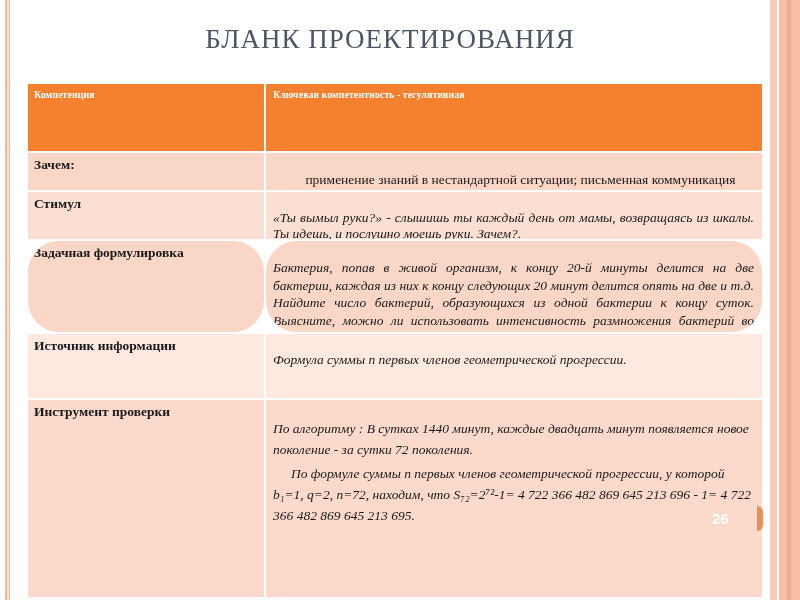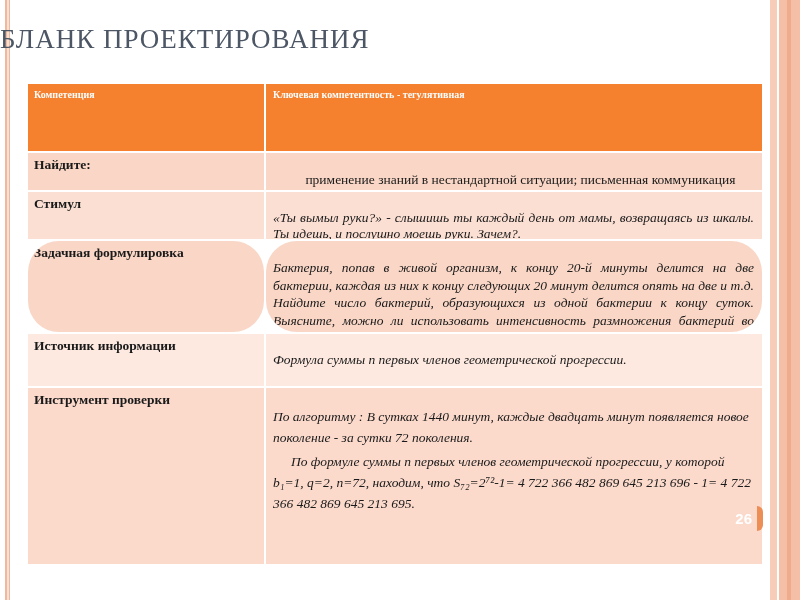--- a/index.html
+++ b/index.html
@@ -12,35 +12,35 @@
   .ls1{left:5px;width:2px;background:var(--left-stripe,#F2B89C);}
   .ls2{left:7px;width:2px;background:var(--left-stripe-light,#FBE2D6);}
   .ls3{left:9px;width:1px;background:var(--left-stripe,#F2B89C);}
   .rs1{left:770px;width:7px;background:var(--stripe-light,#F7CDB9);}
   .rs2{left:779px;width:8px;background:var(--stripe-mid,#F4BFA6);}
   .rs3{left:787px;width:4px;background:var(--stripe-dark,#EEAC8D);}
   .rs4{left:791px;width:9px;background:var(--stripe-mid,#F4BFA6);}
   
   .title{
     position:absolute;left:0;top:24px;width:780px;margin:0;
-    font-size:27px;font-weight:normal;letter-spacing:1px;
+    text-align:center;font-size:27px;font-weight:normal;letter-spacing:1px;
     color:var(--title-color,#4C5665);
   }
   
   .ftable{position:absolute;left:28px;top:84px;width:734px;}
   .frow{display:flex;margin-bottom:2px;}
   .cell{box-sizing:border-box;overflow:hidden;}
   .c1{width:236px;margin-right:2px;padding:4px 6px 2px 6px;}
   .c2{width:496px;padding:18px 8px 2px 7px;}
   .frow.hdr{height:67px;}
   .frow.r-aspect{height:37px;}
   .frow.r-stimul{height:47px;}
   .frow.r-zadach{height:91px;}
-  .frow.r-istoch{height:52px;}
-  .frow.r-instrum{height:176px;margin-bottom:0;}
+  .frow.r-istoch{height:64px;}
+  .frow.r-instrum{height:197px;margin-bottom:0;}
   .hdr .cell{background:var(--header-bg,#F5802E);color:var(--header-text-color,#fff);
     font-weight:bold;font-size:10px;padding-top:5px;}
   .r-aspect .cell{background:var(--row-aspect-bg,#F9D6C5);}
   .r-stimul .cell{background:var(--row-stimul-bg,#FBDFD3);}
   .r-zadach .cell{background:var(--row-zadach-bg,#F9D6C5);border-radius:31px;}
   .r-istoch .cell{background:var(--row-istoch-bg,#FDE9E0);}
   .r-instrum .cell{background:var(--row-instrum-bg,#FBD9CB);}
   .rlabel{font-weight:bold;font-size:13.5px;color:var(--label-color,#1A1A1A);}
   .c2 p{margin:0;font-size:13.5px;color:#1A1A1A;}
   .just{text-align:justify;}
@@ -49,21 +49,21 @@
   .it{font-style:italic;}
   .r-aspect .c2 p{line-height:17.5px;}
   .r-stimul .c2 p{line-height:16px;}
   .r-zadach .c2 p{line-height:17.5px;}
   .r-istoch .c2 p{line-height:16.5px;}
   .r-instrum .c2 p{line-height:21px;}
   .hang{margin-left:14px;text-indent:18px;}
   .p2gap{margin-top:3px !important;}
   
   .page-num{
-    position:absolute;left:712px;top:510px;width:40px;text-align:right;
+    position:absolute;left:712px;top:510px;width:40px;
     font-family:"Liberation Sans","DejaVu Sans",sans-serif;font-weight:bold;
     font-size:15px;color:var(--page-number-color,#fff);
   }
   .page-tab{
     position:absolute;left:757px;top:506px;width:6px;height:25px;
     background:var(--page-tab,#EE8E57);border-radius:0 6px 6px 0;
   }
 </style>
 </head>
 <body>
@@ -81,21 +81,21 @@
   <h1 class="title">БЛАНК ПРОЕКТИРОВАНИЯ</h1>
 
   <div class="ftable">
 
     <div class="frow hdr">
       <div class="cell c1">Компетенция</div>
       <div class="cell c2">Ключевая компетентность -  тегулятивная</div>
     </div>
 
     <div class="frow r-aspect">
-      <div class="cell c1 rlabel">Найдите:</div>
+      <div class="cell c1 rlabel">Зачем:</div>
       <div class="cell c2">
         <p class="just ind">применение знаний в нестандартной ситуации; письменная коммуникация</p>
       </div>
     </div>
 
     <div class="frow r-stimul">
       <div class="cell c1 rlabel">Стимул</div>
       <div class="cell c2">
         <p class="just bi">«Ты вымыл руки?» - слышишь ты каждый день от мамы, возвращаясь из  шкалы. Ты идешь, и послушно моешь руки.  Зачем?.</p>
       </div>

